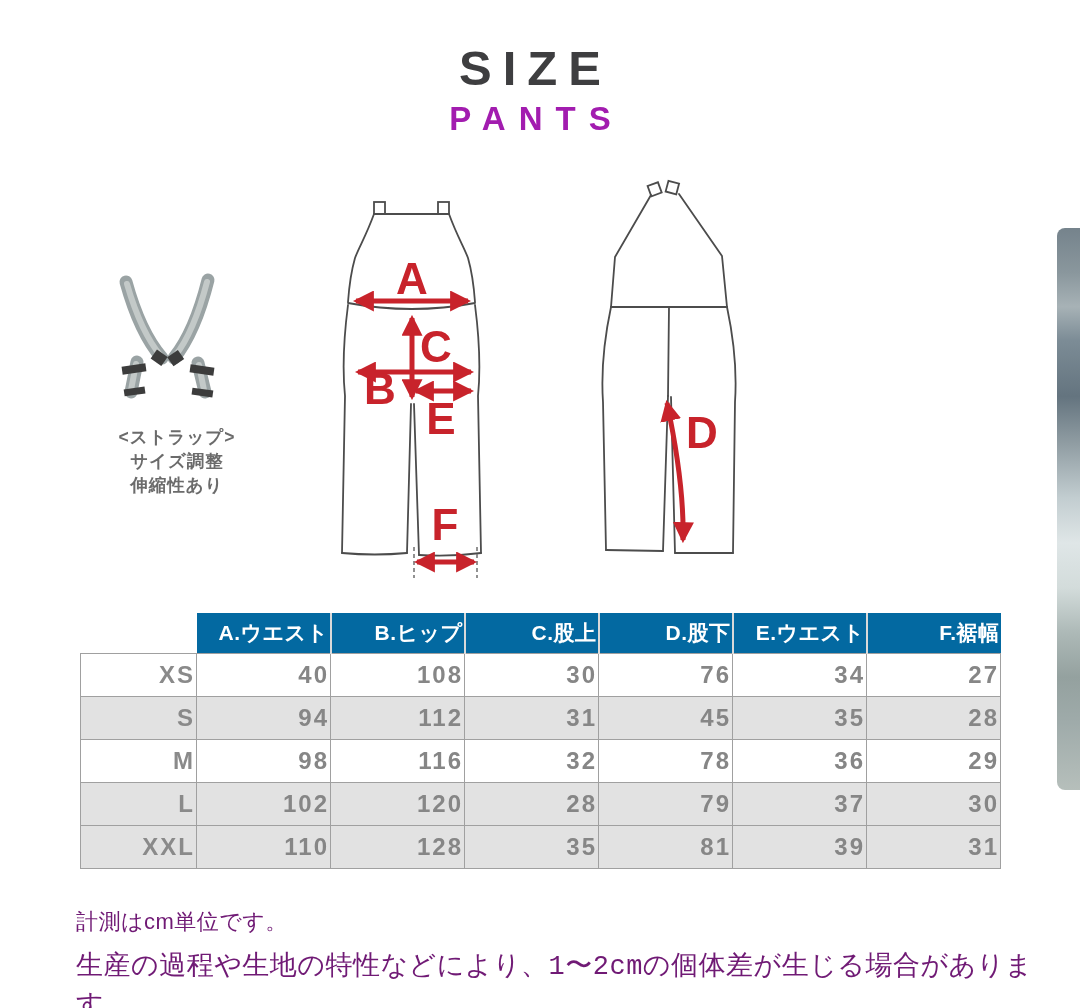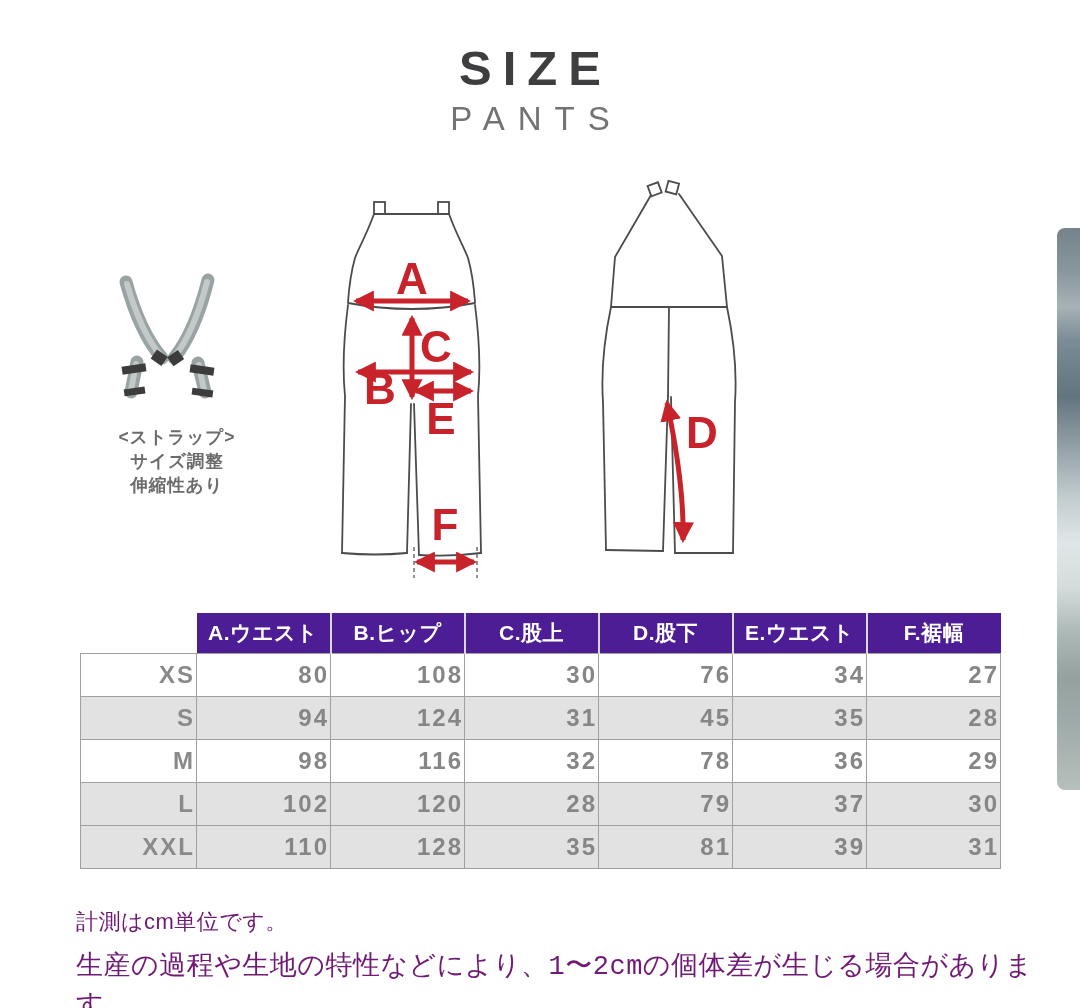--- a/index.html
+++ b/index.html
@@ -10,21 +10,21 @@
   }
   .page{position:absolute;inset:0;background:#ffffff;}
 
   
   .title-block{position:absolute;top:44px;left:0;width:1060px;text-align:center;}
   .title{
     font-size:49px;font-weight:700;letter-spacing:11px;color:#3e3e40;
     line-height:1;margin:0;text-indent:11px;
   }
   .subtitle{
-    font-size:33px;font-weight:400;letter-spacing:13px;color:#737373;
+    font-size:33px;font-weight:700;letter-spacing:13px;color:#a21caf;
     line-height:1;margin:9px 0 0 0;text-indent:13px;
   }
 
   
   .diagram-svg{position:absolute;left:60px;top:160px;width:800px;height:450px;}
   .outline{fill:none;stroke:#4c4c4c;stroke-width:1.8;stroke-linejoin:round;stroke-linecap:round;}
   .tab{fill:#ffffff;stroke:#4c4c4c;stroke-width:1.8;}
   .red-letter{font-family:"Liberation Sans","DejaVu Sans",sans-serif;font-weight:700;font-size:44px;}
   .red-arrow{fill:none;stroke-width:5;stroke-linecap:butt;}
   .dash-guide{fill:none;stroke:#777777;stroke-width:1.6;stroke-dasharray:4 3;}
@@ -34,22 +34,22 @@
   .strap-caption{font-size:17.5px;font-weight:700;fill:#6b6b6b;letter-spacing:1px;text-anchor:middle;}
 
   
   .size-table{
     position:absolute;left:80px;top:613px;width:920px;
     border-collapse:collapse;table-layout:fixed;
   }
   .size-table thead th{height:38px;text-align:center;vertical-align:middle;}
   .size-table thead th.corner{background:transparent;border:none;}
   .size-table thead th.col-head{
-    background:#4c1d95;color:#ffffff;font-size:21px;font-weight:700;
-    border-left:2px solid #d9d9d9;letter-spacing:0.5px;
+    background:#0369a1;color:#ffffff;font-size:21px;font-weight:700;
+    border-left:2px solid #d9d9d9;letter-spacing:0.5px;text-align:right;
   }
   .size-table thead th.col-head.first{border-left:none;}
   .size-table tbody th,.size-table tbody td{
     height:40px;text-align:right;vertical-align:middle;
     border:1px solid #a0a0a0;background:#ffffff;
     color:#868686;font-size:24px;font-weight:700;letter-spacing:2px;
   }
   .size-table tbody tr.alt th,.size-table tbody tr.alt td{background:#e2e2e2;}
   .size-table tbody th{color:#8a8a8a;}
 
@@ -173,31 +173,31 @@
         <th class="col-head">B.ヒップ</th>
         <th class="col-head">C.股上</th>
         <th class="col-head">D.股下</th>
         <th class="col-head">E.ウエスト</th>
         <th class="col-head">F.裾幅</th>
       </tr>
     </thead>
     <tbody>
       <tr>
         <th>XS</th>
-        <td>80</td>
+        <td>40</td>
         <td>108</td>
         <td>30</td>
         <td>76</td>
         <td>34</td>
         <td>27</td>
       </tr>
       <tr class="alt">
         <th>S</th>
         <td>94</td>
-        <td>124</td>
+        <td>112</td>
         <td>31</td>
         <td>45</td>
         <td>35</td>
         <td>28</td>
       </tr>
       <tr>
         <th>M</th>
         <td>98</td>
         <td>116</td>
         <td>32</td>

